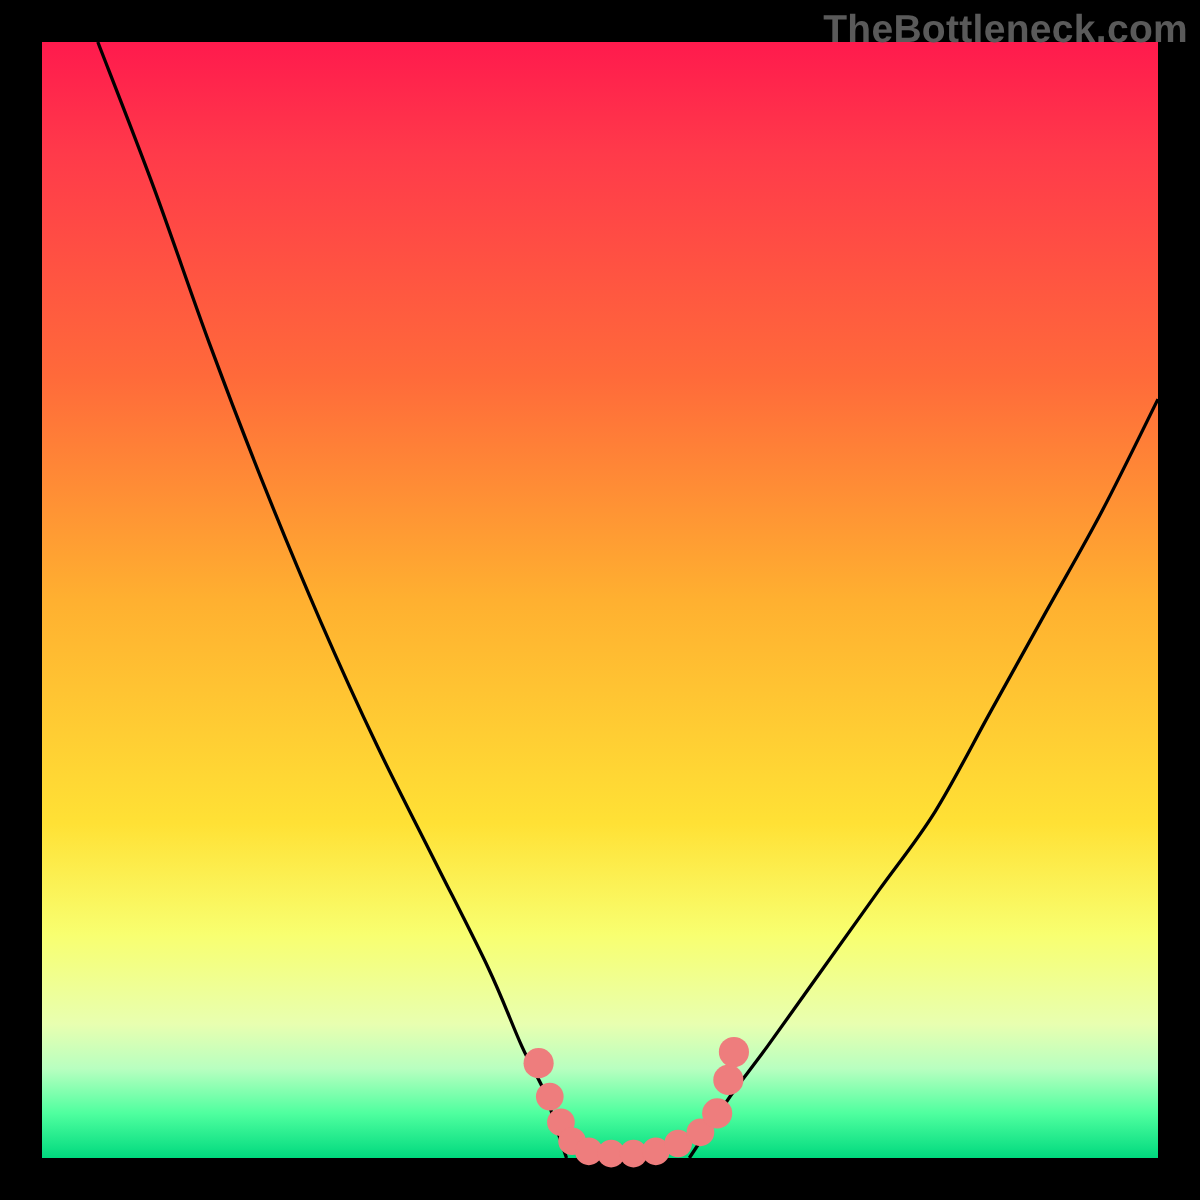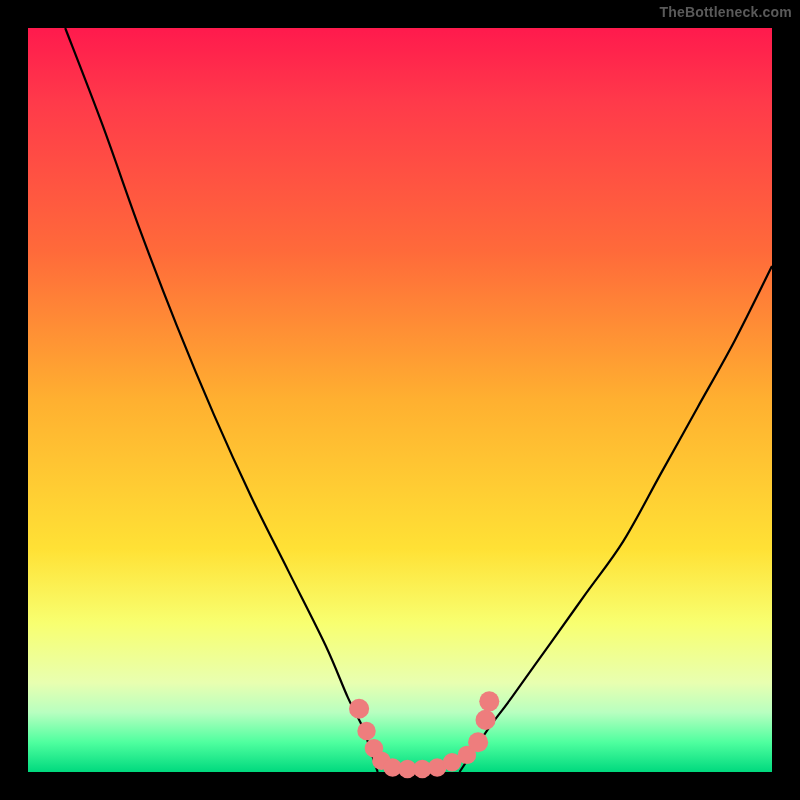--- a/index.html
+++ b/index.html
@@ -45,21 +45,21 @@
     width: 744px;
     height: 744px;
     overflow: visible;
   }
   .watermark {
     position: absolute;
     top: 4px;
     right: 8px;
     color: #5a5a5a;
     font-family: Arial, Helvetica, sans-serif;
-    font-size: 14px;
+    font-size: 26px;
     font-weight: 600;
     letter-spacing: 0.2px;
     user-select: none;
   }
   .curve-line {
     fill: none;
     stroke: #000000;
     stroke-width: 2.2;
   }
   .marker {

